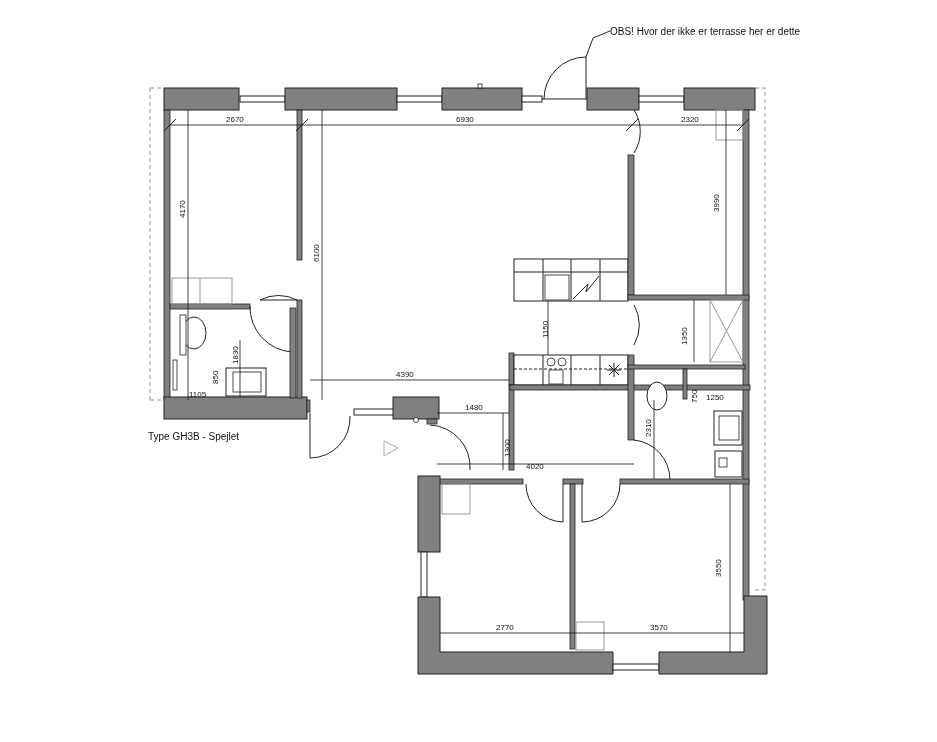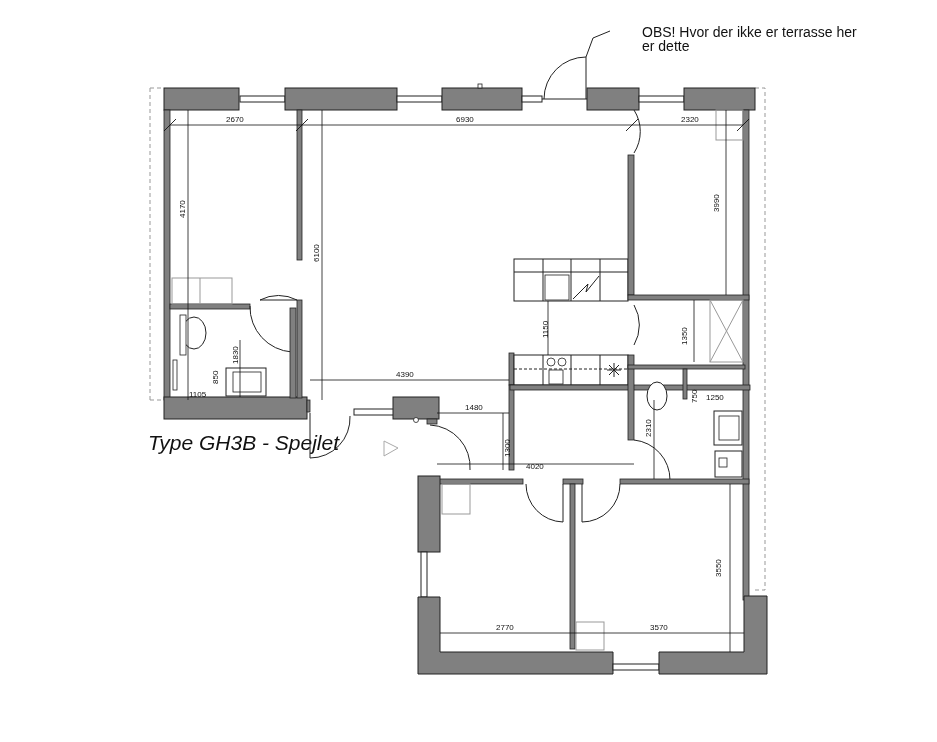--- a/index.html
+++ b/index.html
@@ -7,22 +7,22 @@
     svg { position:absolute; left:0; top:0; }
     .wall { fill:#808080; stroke:#222; stroke-width:1; }
     .iwall { fill:#808080; stroke:#222; stroke-width:0.8; }
     .thin { fill:none; stroke:#222; stroke-width:1; }
     .dim { fill:none; stroke:#111; stroke-width:0.8; }
     .tick { stroke:#111; stroke-width:0.9; }
     .grey { fill:none; stroke:#999; stroke-width:1; }
     .dash { fill:none; stroke:#999; stroke-width:1; stroke-dasharray:4 3; }
     .win { fill:#fff; stroke:#222; stroke-width:1; }
     .dimtxt { font-family:"Liberation Sans", sans-serif; font-size:8px; fill:#111; }
-    .note { position:absolute; left:642px; top:25px; font-size:14px; line-height:14px; color:#111; width:220px; }
-    .title { position:absolute; left:148px; top:431px; font-size:21px; color:#111;font-style:italic; }
+    .note { position:absolute; left:610px; top:25px; font-size:10px; line-height:14px; color:#111; width:220px; }
+    .title { position:absolute; left:148px; top:431px; font-size:10px; color:#111; }
   </style>
 </head>
 <body>
 
 <div class="note">
   <div>OBS! Hvor der ikke er terrasse her er dette</div>
 </div>
 <div class="title">Type GH3B - Spejlet</div>
 
 <svg width="937" height="742" viewBox="0 0 937 742">

